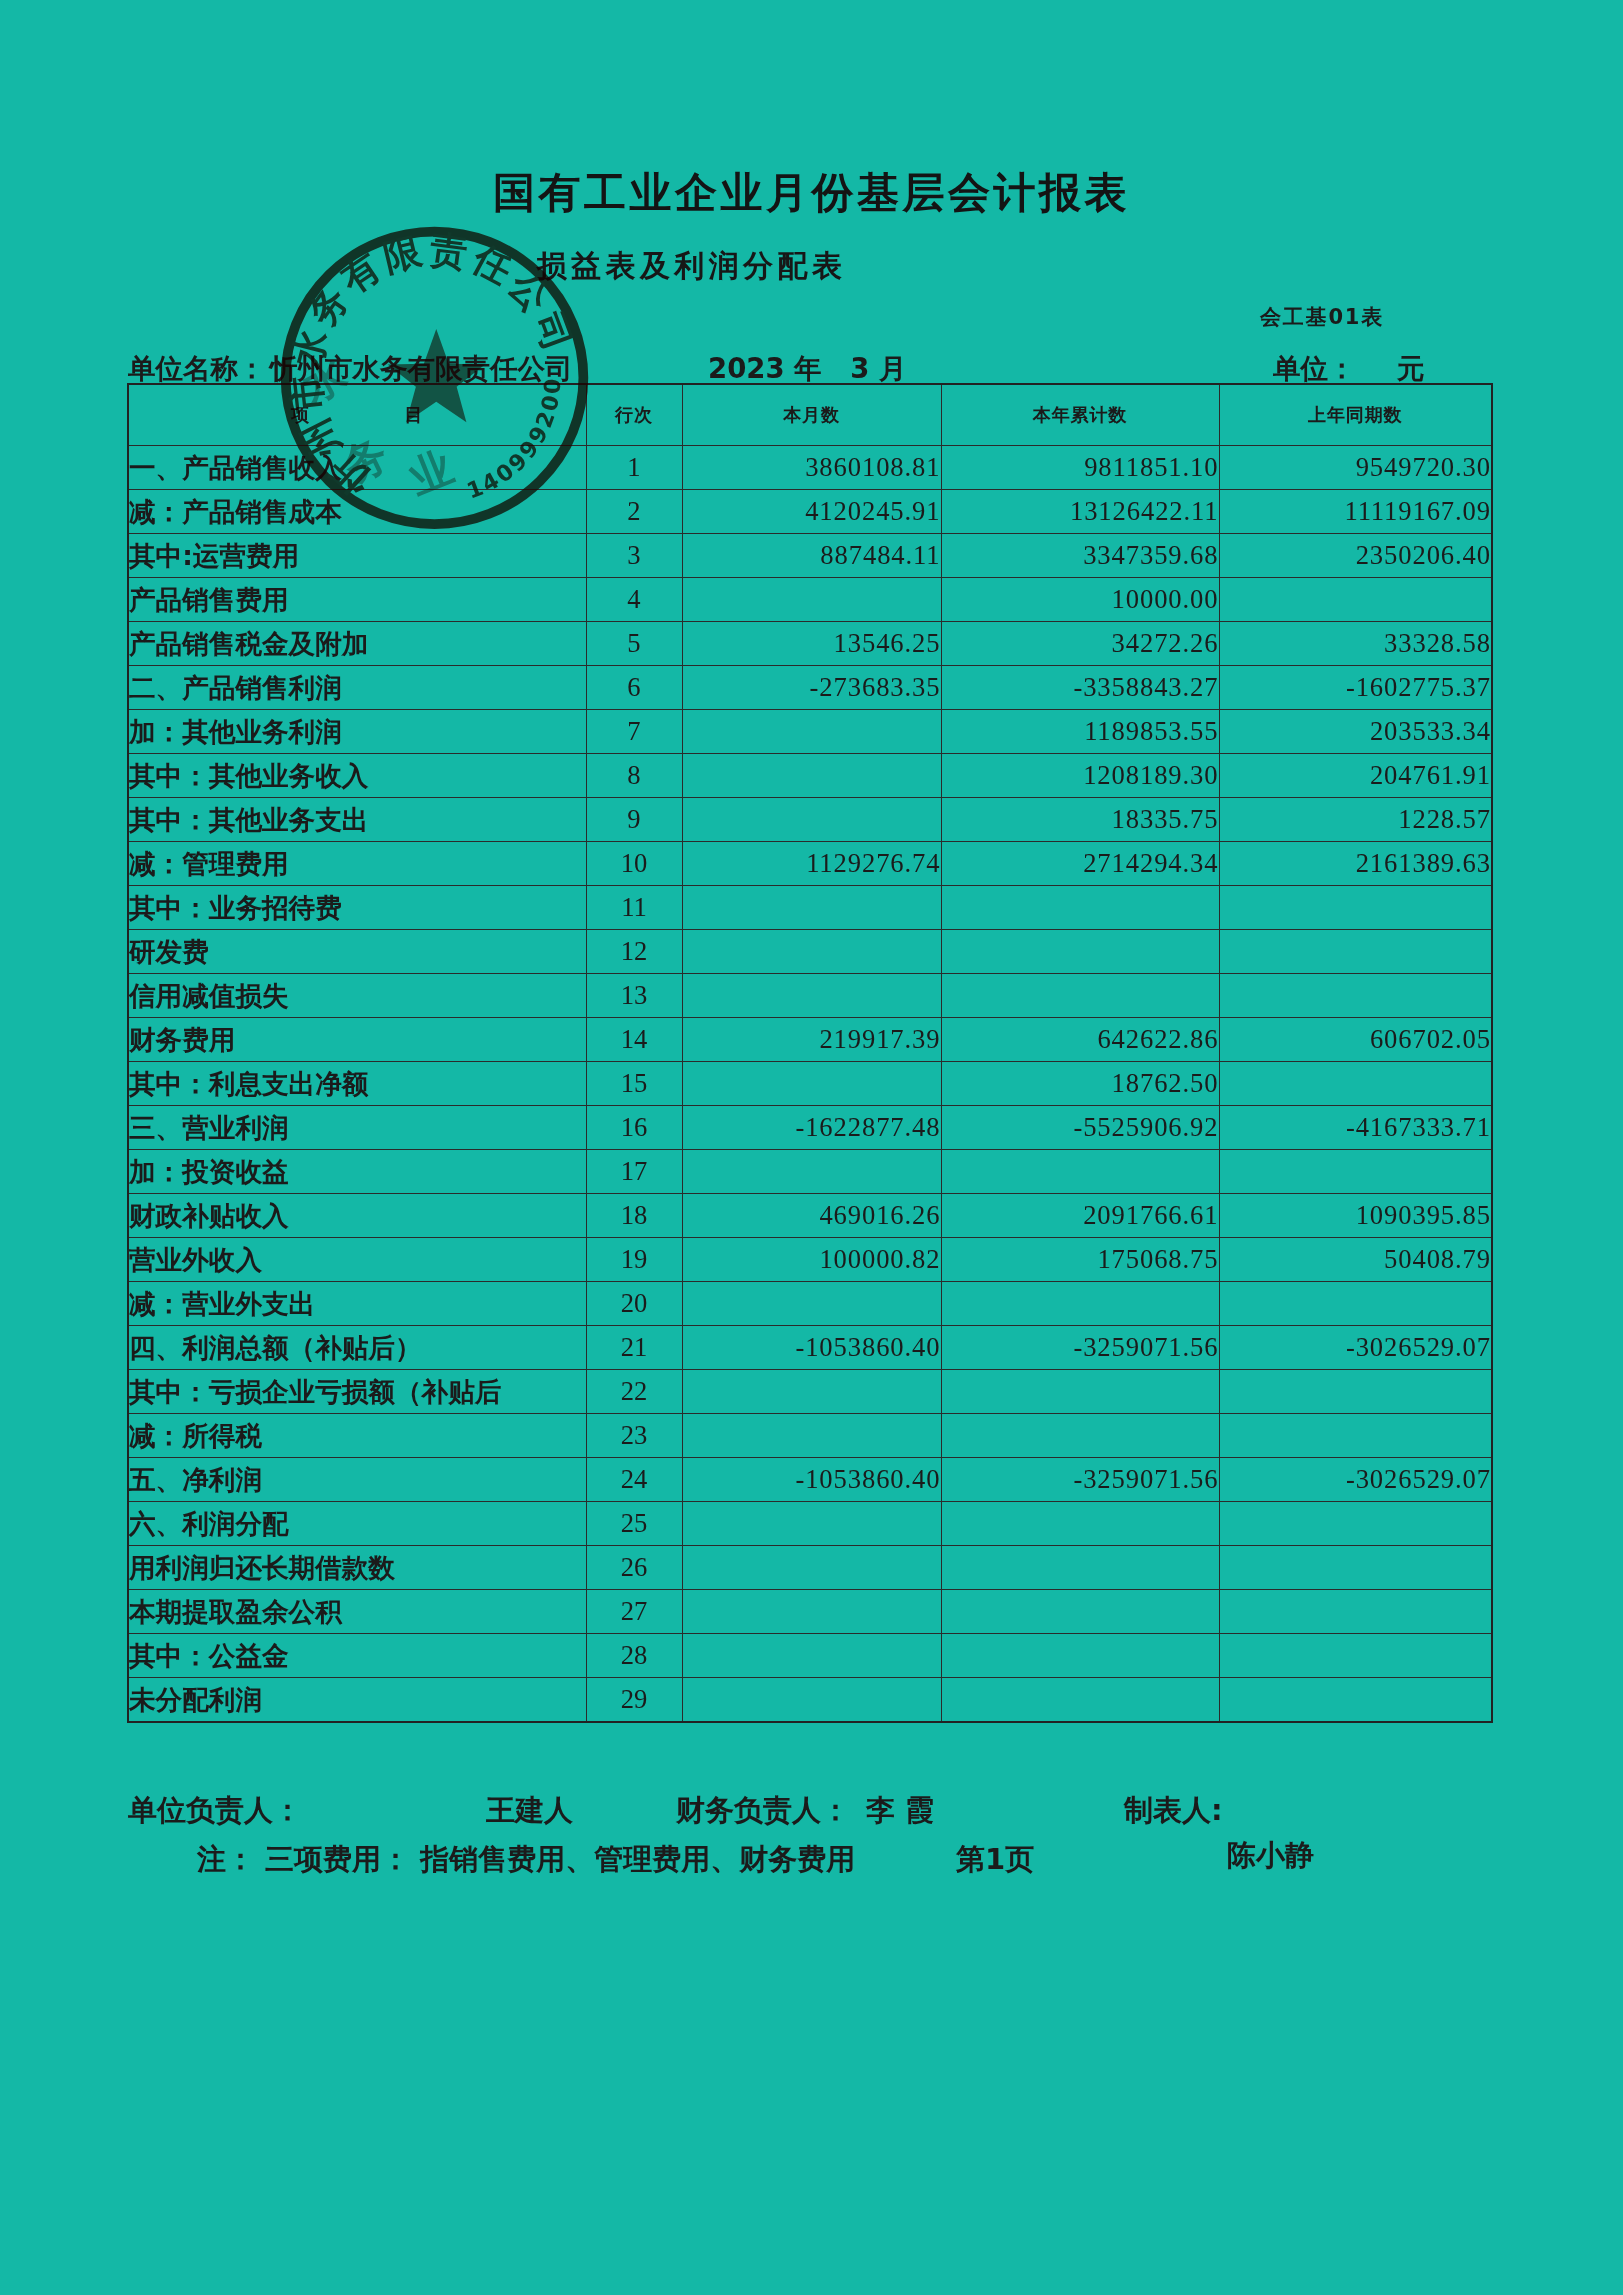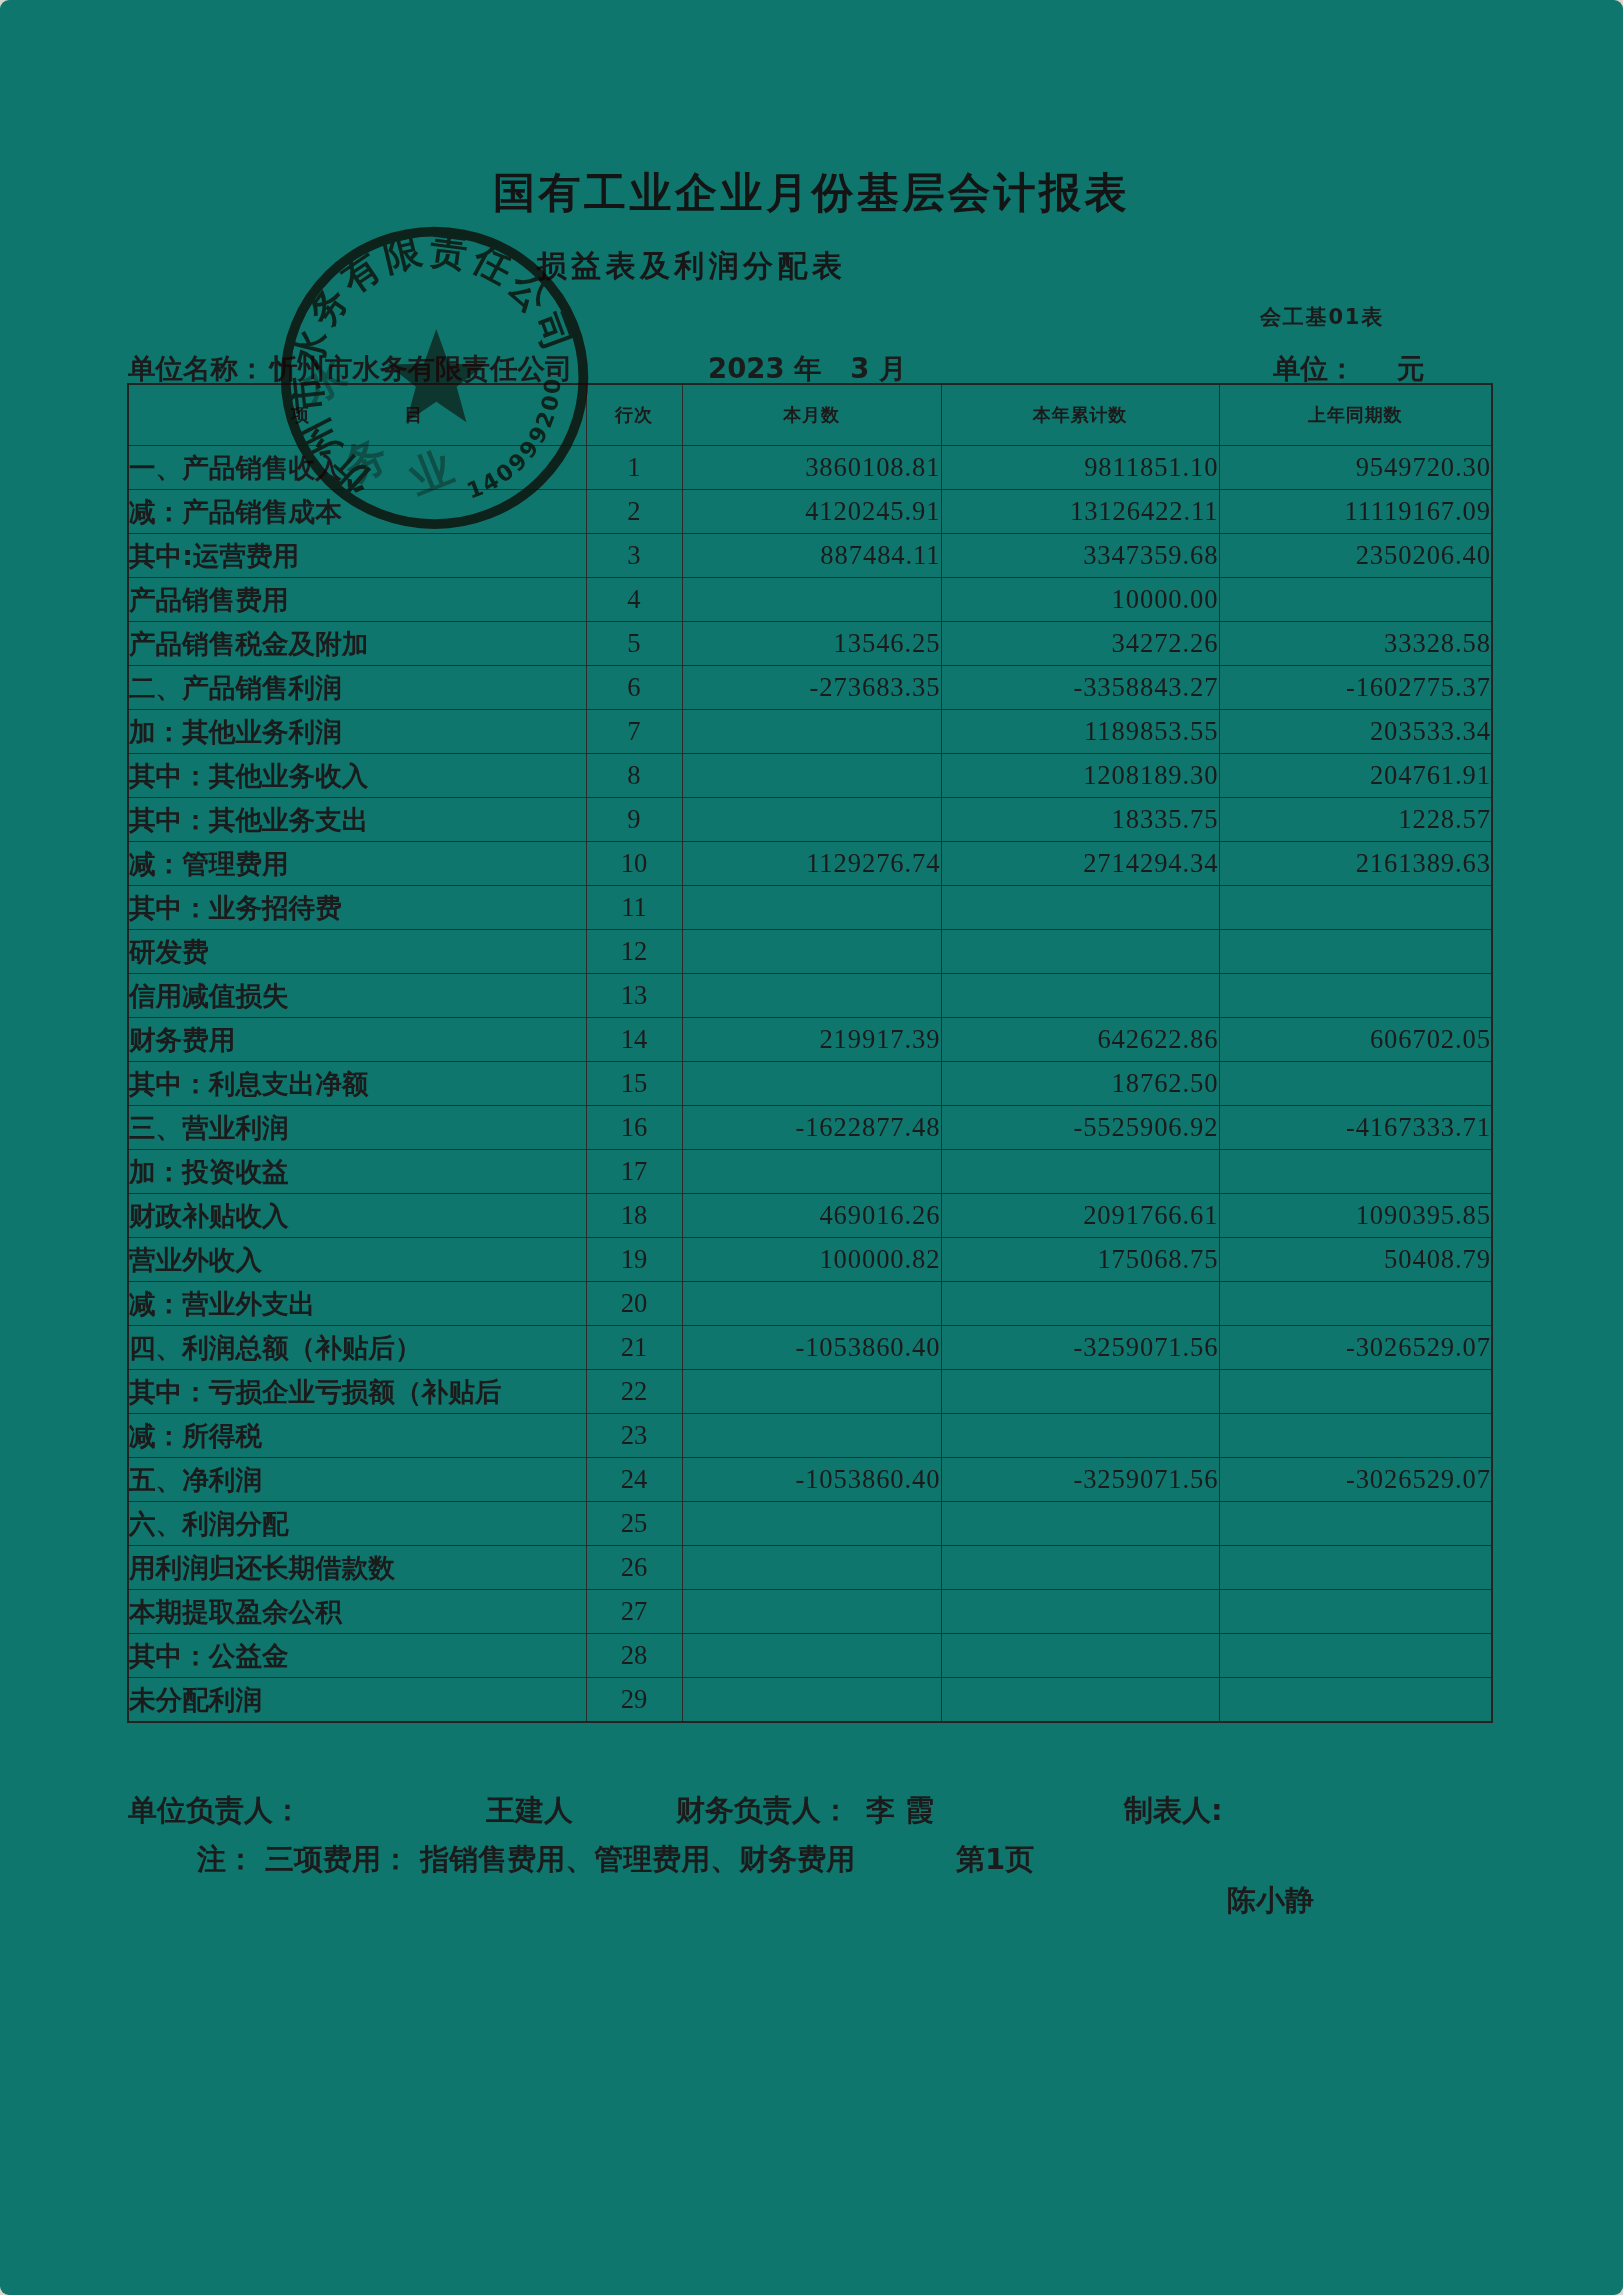--- a/index.html
+++ b/index.html
@@ -1,23 +1,22 @@
 <!DOCTYPE html>
 <html style="font-size:14px"><head>
 <meta charset="utf-8">
 <style>
   html,body{margin:0;padding:0;background:#d8d6d1;}
   .page{
     position:relative;
     width:1623px;height:2295px;
-    background:#0f766e;
+    background:#14b8a6;
     font-family:"Liberation Serif","DejaVu Serif",serif;
     color:#1b1b1b;
     overflow:hidden;
-    border-radius:9px;
   }
   .doc-title{
     position:absolute;top:165px;left:0;width:1623px;
     text-align:center;
     font-family:"DejaVu Sans","Liberation Sans",sans-serif;
     font-weight:700;font-size:42px;letter-spacing:3.5px;
     color:#141414;
   }
   .doc-subtitle{
     position:absolute;top:246px;left:0;width:1383px;
@@ -75,21 +74,21 @@
   .ind4{padding-left:126px;}
   .ind5{padding-left:214px;}
 
   .footer-line span{position:absolute;font-size:29px;font-weight:600;
     font-family:"DejaVu Sans","Liberation Sans",sans-serif;white-space:pre;}
   .f-unit-head-label{top:1791px;left:128px;}
   .f-unit-head{top:1791px;left:486px;}
   .f-fin-head-label{top:1791px;left:676px;}
   .f-fin-head{top:1791px;left:866px;text-align:right;}
   .f-preparer-label{top:1791px;left:1124px;}
-  .f-preparer{top:1881px;left:1227px;}
+  .f-preparer{top:1836px;left:1227px;}
   .f-note{top:1840px;left:197px;}
   .f-page-no{top:1840px;left:956px;}
 
   svg.stamp{
     position:absolute;left:275px;top:221px;width:319px;height:319px;
     mix-blend-mode:multiply;opacity:0.9;
     pointer-events:none;
   }
   svg.stamp text{
     font-family:"DejaVu Sans","Liberation Sans",sans-serif;

